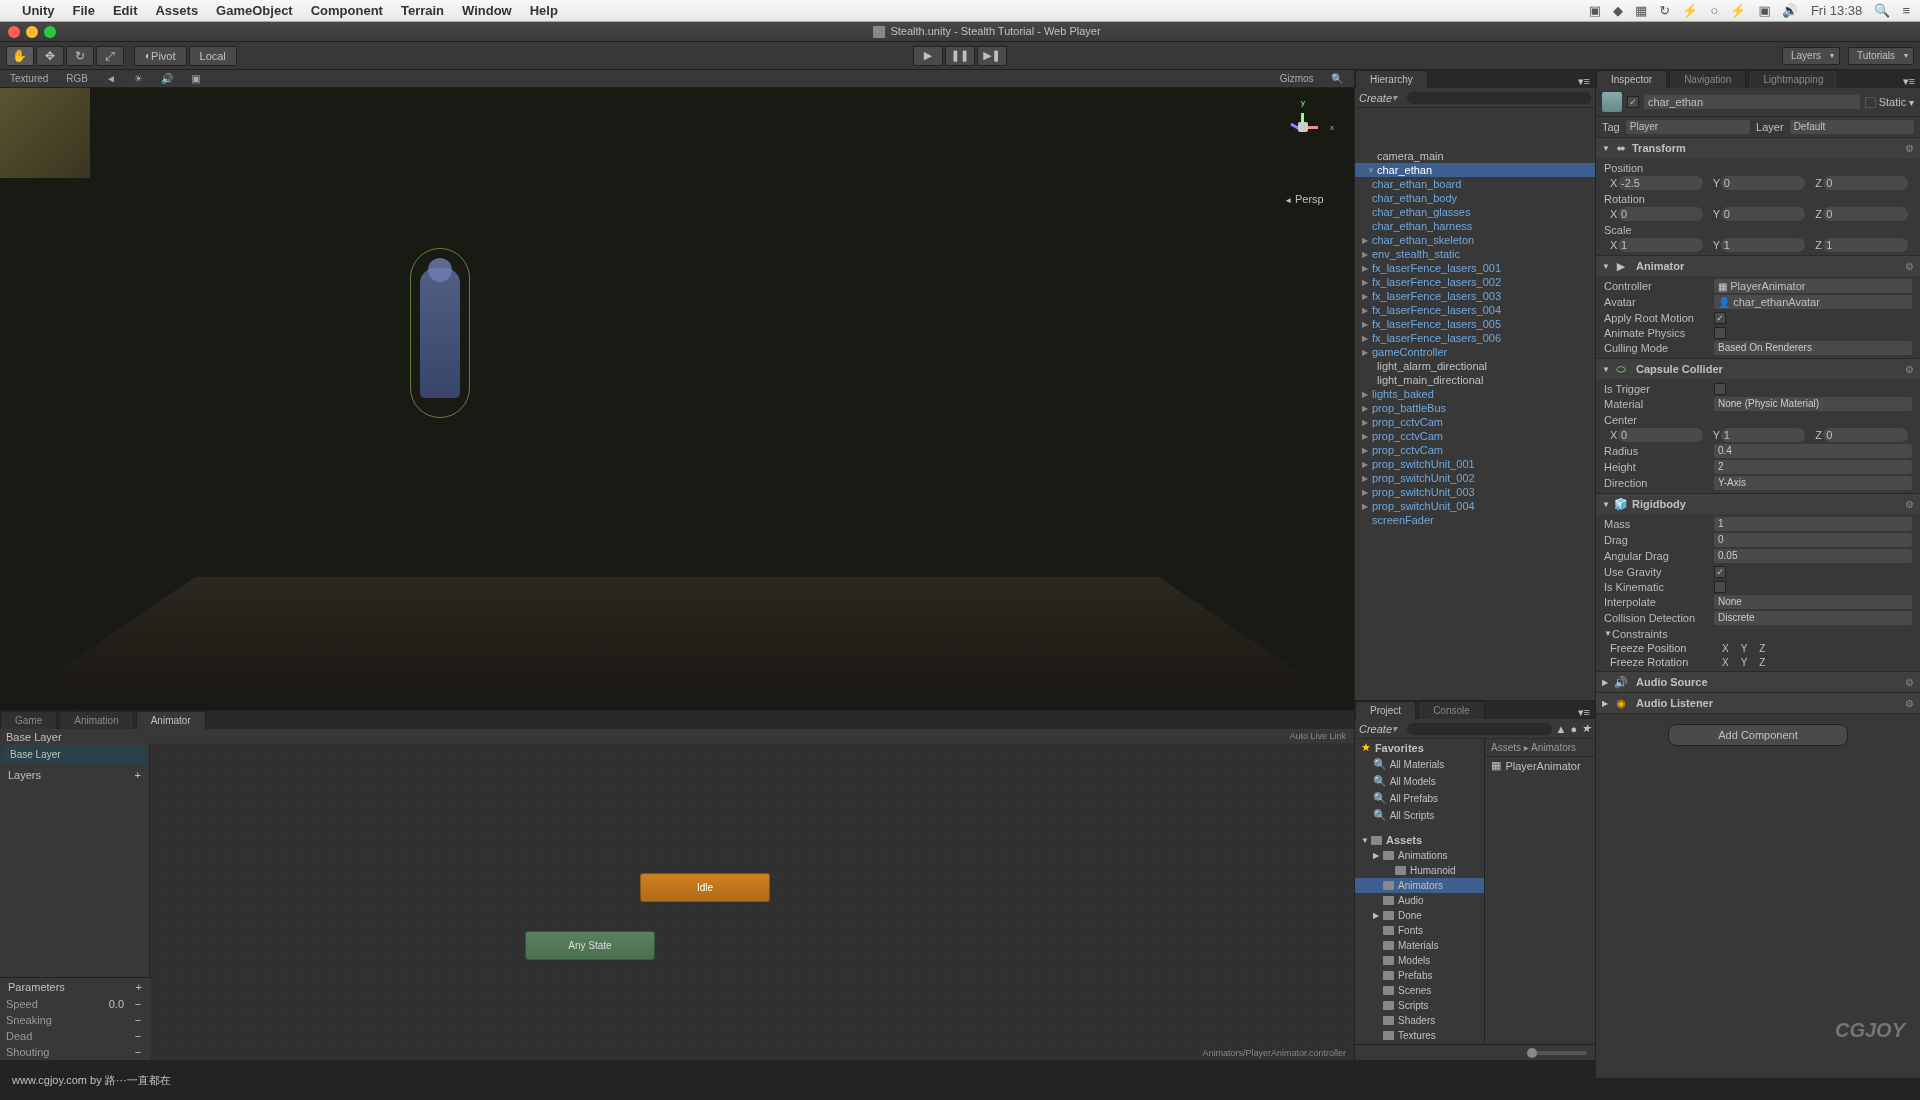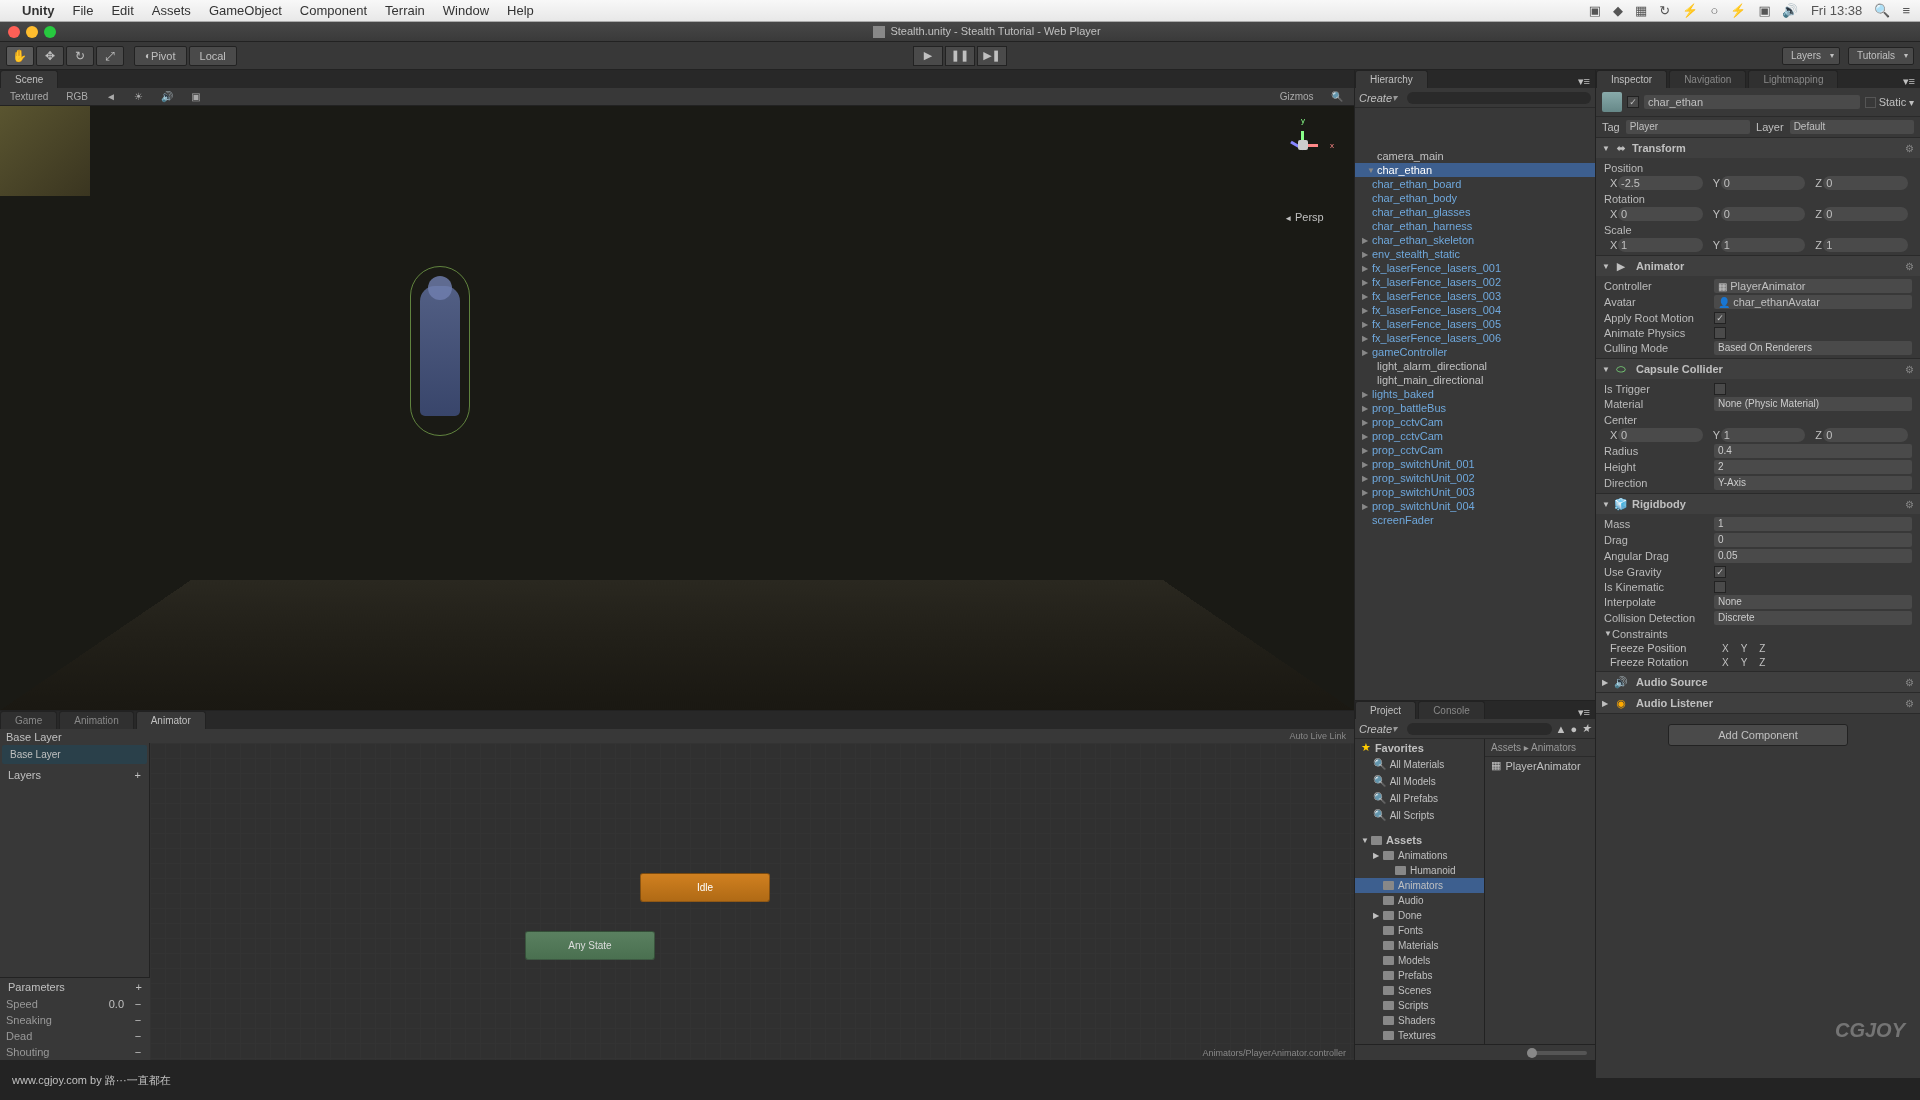--- a/index.html
+++ b/index.html
@@ -2,21 +2,21 @@
 <html><head>
 <meta charset="utf-8">
 <style>
 * { margin: 0; padding: 0; box-sizing: border-box; font-family: Arial, sans-serif; font-size: 11px; color: #c0c0c0; }
 body { background: #383838; width: 1920px; height: 1100px; overflow: hidden; }
 
 
 .mac-menubar { height: 22px; background: linear-gradient(#f8f8f8, #e8e8e8); display: flex; align-items: center; padding: 0 10px; border-bottom: 1px solid #aaa; color: #333; }
 .mac-menubar .apple { font-size: 15px; margin-right: 12px; color: #333; }
 .mac-menubar .menu-item { margin-right: 18px; color: #333; font-size: 13px; font-weight: bold; }
-.mac-menubar .menu-item.regular { font-weight: normal; }
+.mac-menubar .menu-item.regular { font-weight: bold; }
 .mac-menubar .spacer { flex: 1; }
 .mac-menubar .status-icon { margin-left: 12px; color: #555; font-size: 13px; }
 
 
 .title-bar { height: 20px; background: linear-gradient(#474747, #3a3a3a); display: flex; align-items: center; padding: 0 8px; border-bottom: 1px solid #222; }
 .title-bar .tl-btn { width: 12px; height: 12px; border-radius: 50%; margin-right: 6px; }
 .title-bar .red { background: #ff5f56; }
 .title-bar .yellow { background: #ffbd2e; }
 .title-bar .green { background: #27c93f; }
 .title-bar .title { flex: 1; text-align: center; color: #aaa; font-size: 11px; }
@@ -120,21 +120,21 @@
 .comp-body { padding: 2px 0; }
 .prop-row { display: flex; padding: 1px 8px; font-size: 10px; align-items: center; min-height: 15px; }
 .prop-row .label { width: 110px; color: #bbb; }
 .prop-row .obj-field { flex: 1; background: #4a4a4a; padding: 1px 4px; border-radius: 2px; height: 14px; font-size: 10px; color: #ccc; }
 .vec3-row { display: flex; padding: 1px 8px; font-size: 10px; align-items: center; }
 .vec3-row .label { width: 8px; margin-left: 6px; }
 .vec3-row .val-input { flex: 1; background: #4a4a4a; padding: 1px 3px; border-radius: 7px; height: 14px; margin-right: 4px; }
 .prop-row .check { width: 12px; height: 12px; background: #4a4a4a; border: 1px solid #222; display: inline-flex; align-items: center; justify-content: center; font-size: 9px; }
 .prop-row .check.on::before { content: "✓"; color: #ccc; }
 .constraint-row { display: flex; gap: 6px; padding: 1px 14px; font-size: 10px; align-items: center; }
-.add-comp-btn { margin: 10px auto; padding: 4px 40px; background: #4a4a4a; border: 1px solid #222; border-radius: 3px; font-size: 11px; display: block; width: 180px; text-align: center; cursor: pointer; }
+.add-comp-btn { margin: 10px auto; padding: 4px 40px; background: #4a4a4a; border: 1px solid #222; border-radius: 8px; font-size: 11px; display: block; width: 180px; text-align: center; cursor: pointer; }
 
 
 .bottom-bar { height: 40px; background: #232323; display: flex; align-items: center; padding: 0 12px; font-size: 12px; color: #ddd; }
 .watermark { position: absolute; right: 15px; bottom: 58px; font-size: 20px; color: rgba(255,255,255,0.3); font-style: italic; font-weight: bold; }
 </style>
 </head>
 <body>
 
 <div class="mac-menubar">
   <span class="apple"></span>
@@ -190,23 +190,20 @@
   <div class="right-controls">
     <div class="dropdown">Layers</div>
     <div class="dropdown">Tutorials</div>
   </div>
 </div>
 
 <div class="main-layout">
 
   <div class="left-col">
 
-    <div class="tab-row">
-      <div class="tab">Scene</div>
-    </div>
     <div class="scene-toolbar">
       <span class="item">Textured</span>
       <span class="item">RGB</span>
       <span class="item">◄</span>
       <span class="item">☀</span>
       <span class="item">🔊</span>
       <span class="item">▣</span>
       <span style="flex:1"></span>
       <span class="item">Gizmos</span>
       <span class="item">🔍</span>

